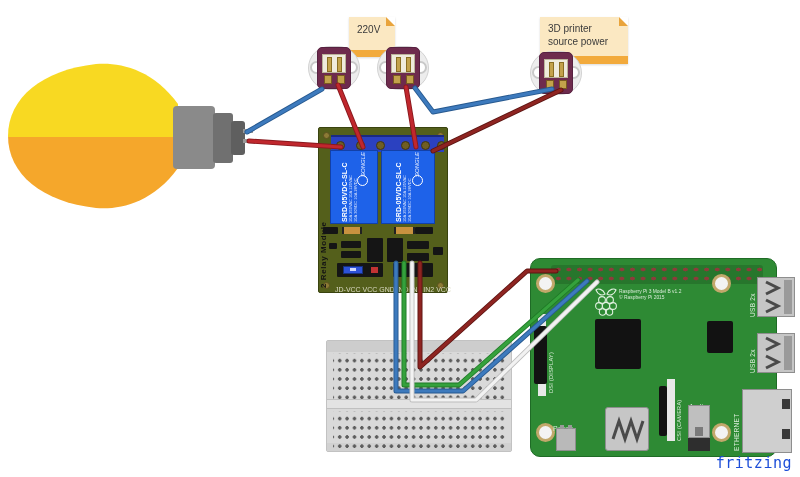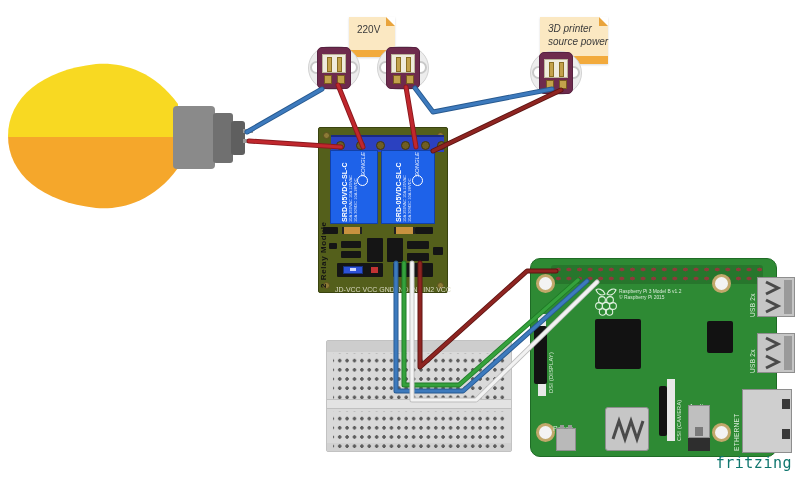--- a/index.html
+++ b/index.html
@@ -46,21 +46,21 @@
   
   #pi{position:absolute;left:530px;top:258px;width:245px;height:197px;background:#2E8A34;border:1px solid #1F6B26;border-radius:10px;}
   #pi .gpio{position:absolute;left:20px;top:6px;width:212px;height:19px;background-color:rgba(0,0,0,.14);border-radius:3px;
      background-image:radial-gradient(#8E3B3B 2.1px, rgba(0,0,0,0) 2.5px);background-size:10.6px 9px;background-position:2px 0px;}
   .mount{position:absolute;width:13px;height:13px;border-radius:50%;background:#F3F3F3;border:3px solid #C2A86B;box-sizing:content-box;}
   .pilbl{font-size:7px;color:#D8ECD8;white-space:nowrap;transform:scale(.7);transform-origin:0 0;}
   .pivlbl{position:absolute;writing-mode:vertical-rl;transform:rotate(180deg);font-size:6.5px;color:#D8ECD8;white-space:nowrap;letter-spacing:.3px;}
   .port{position:absolute;background:#C6C6C6;border:1px solid #8E8E8E;box-sizing:border-box;}
   .chip{position:absolute;background:#121212;border-radius:2px;}
   
-  #watermark{position:absolute;right:8px;bottom:5px;font-family:"DejaVu Sans Mono",monospace;font-size:15px;color:#0f766e;letter-spacing:.5px;}
+  #watermark{position:absolute;right:8px;bottom:5px;font-family:"DejaVu Sans Mono",monospace;font-size:15px;color:#1d4ed8;letter-spacing:.5px;}
   svg{display:block;}
   #wires{position:absolute;left:0;top:0;z-index:50;pointer-events:none;}
   #bulbsvg{position:absolute;left:0;top:0;z-index:2;}
 </style>
 </head>
 <body>
 
 <div id="canvas">
 
   <svg id="bulbsvg" width="800" height="477">
@@ -78,21 +78,21 @@
     <rect x="231" y="121" width="14" height="34" rx="3" fill="#5F5F5F"></rect>
     <rect x="243" y="129" width="10" height="4" fill="#9a9a9a"></rect>
     <rect x="243" y="139" width="10" height="4" fill="#9a9a9a"></rect>
   </svg>
 
   <div class="note" style="left:349px;top:3px;width:46px;height:40px;">
     <span class="cut"></span>
     <span class="strip"></span>
     <span class="ntext">220V</span>
   </div>
-  <div class="note" style="left:540px;top:3px;width:68px;height:47px;font-style:italic;">
+  <div class="note" style="left:540px;top:3px;width:88px;height:47px;">
     <span class="cut"></span>
     <span class="strip" style="height:8px;"></span>
     <span class="ntext" style="top:5px;">3D printer</span>
     <span class="ntext" style="top:18px;">source power</span>
   </div>
 
   <div class="pconn" style="left:308px;top:46px;">
     <div class="pad"></div>
     <div class="hole" style="left:2px;"></div>
     <div class="hole" style="right:2px;"></div>

